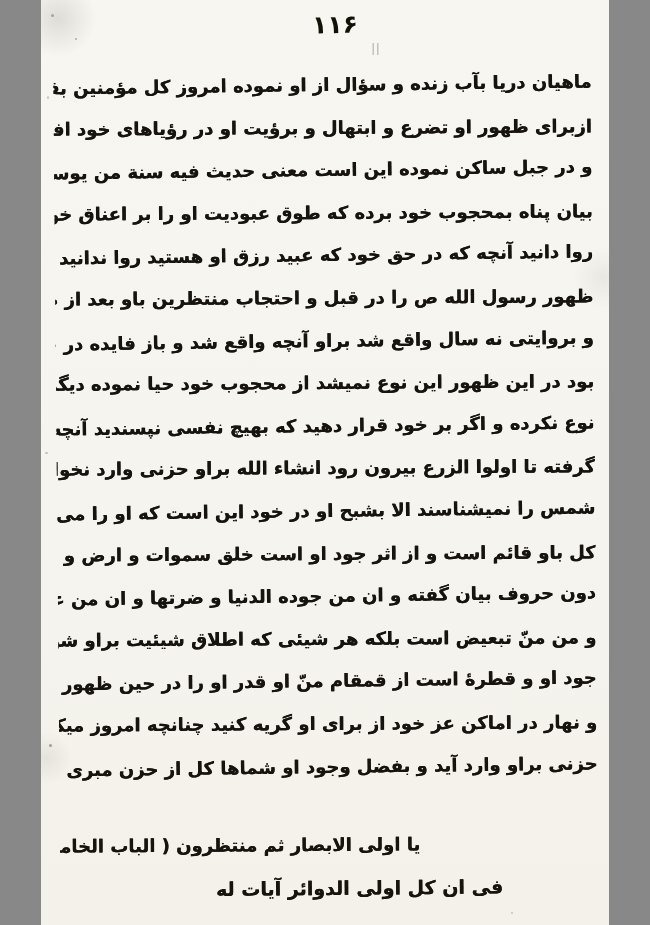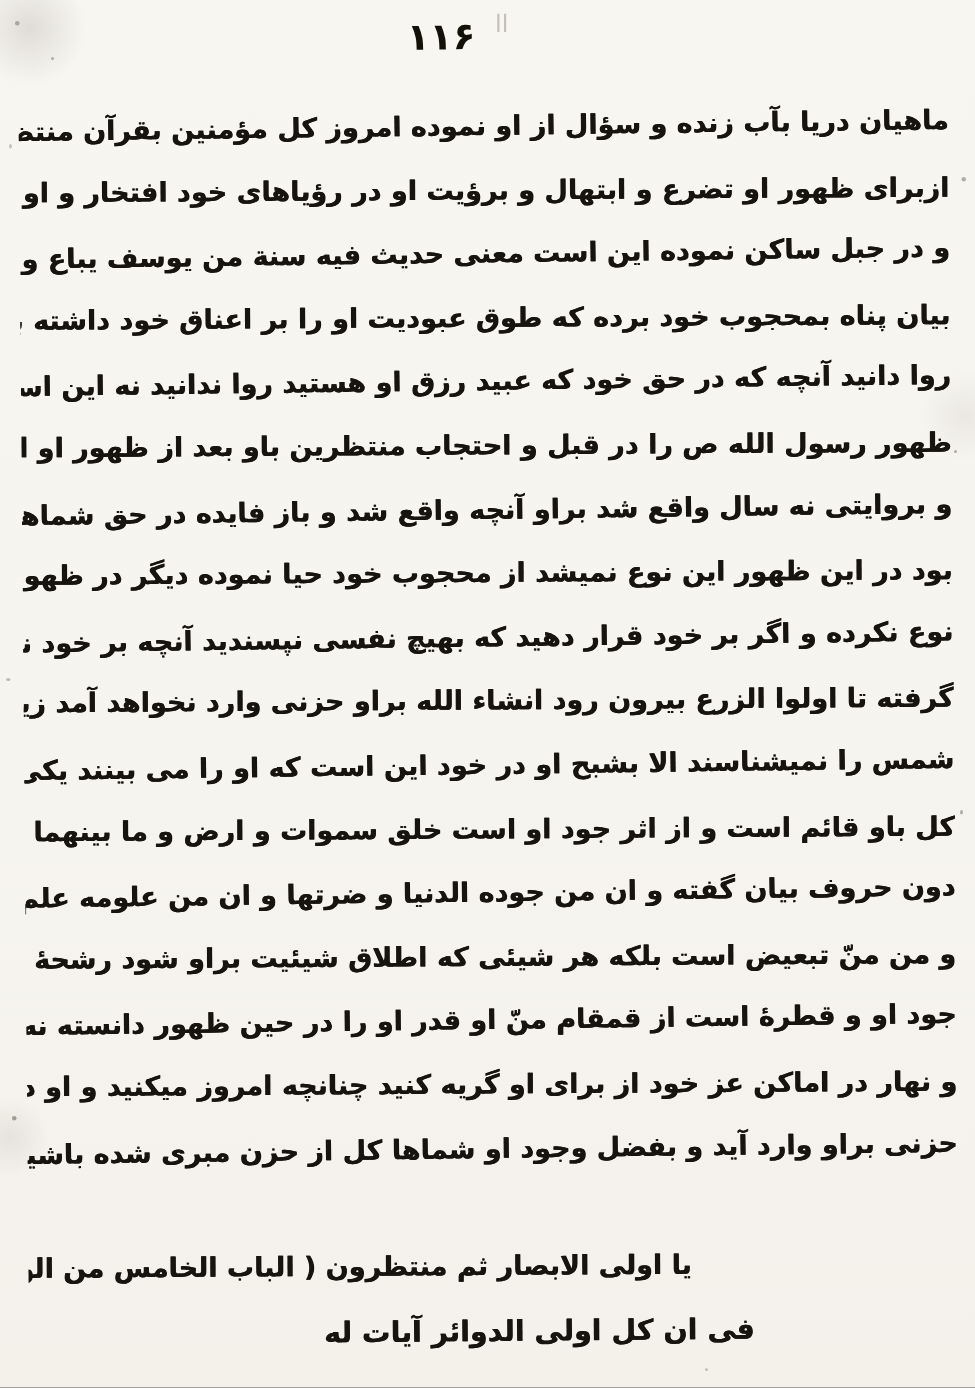--- a/index.html
+++ b/index.html
@@ -1,37 +1,37 @@
 <!DOCTYPE html>
 <html lang="fa"><head>
 <meta charset="utf-8">
 <style>
   html,body { margin:0; padding:0; background:#888; }
   .page {
     position:relative;
-    width:650px; height:925px;
+    width:568px; height:925px;
     margin:0 auto;
     overflow:hidden;
     background:
       radial-gradient(circle at 3% 2%, rgba(110,105,95,.18) 0, rgba(110,105,95,0) 38px),
       radial-gradient(circle at 99% 30%, rgba(120,115,105,.10) 0, rgba(120,115,105,0) 30px),
       radial-gradient(circle at 1% 82%, rgba(120,115,105,.12) 0, rgba(120,115,105,0) 26px),
       linear-gradient(180deg, #f8f6f1 0%, #f6f4ee 55%, #f3f1ea 100%);
     font-family:"DejaVu Sans", sans-serif;
     color:#17130e;
   }
   .page-number {
     position:absolute; top:10px; left:0; width:588px;
     text-align:center;
     font-size:25px; font-weight:bold; letter-spacing:3px;
     color:#131008;
     transform:rotate(-1deg);
   }
   .ghost-mark {
-    position:absolute; top:6px; left:330px;
+    position:absolute; top:40px; left:330px;
     font-size:16px; color:#9a958a; opacity:.55; letter-spacing:2px;
   }
   .text-block {
     position:absolute; top:64px; left:16px; right:14px;
     transform:rotate(-0.5deg);
   }
   .text-line {
     height:42.6px; line-height:42.6px;
     font-size:18px; font-weight:bold;
     direction:rtl;

